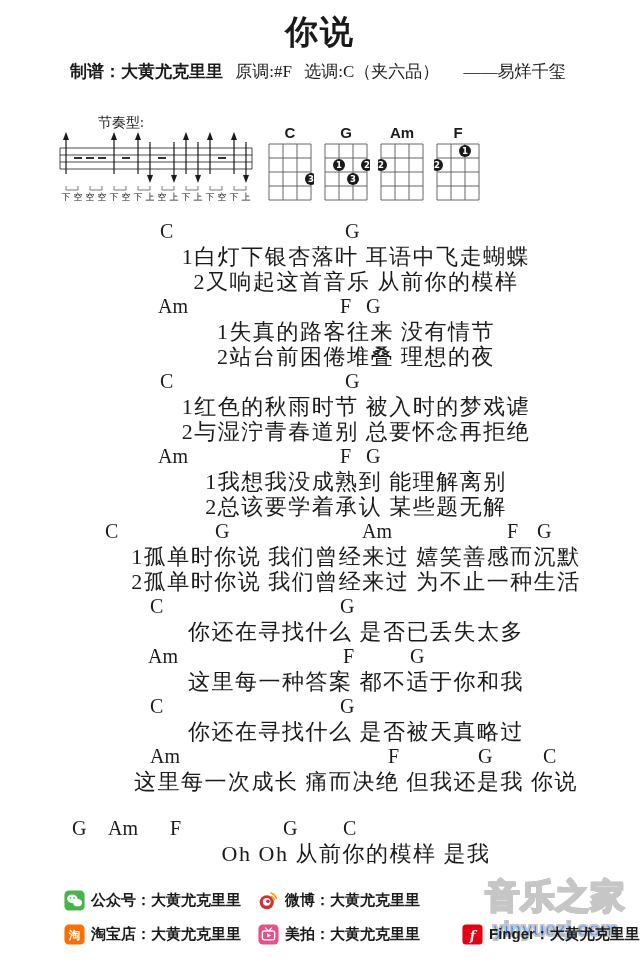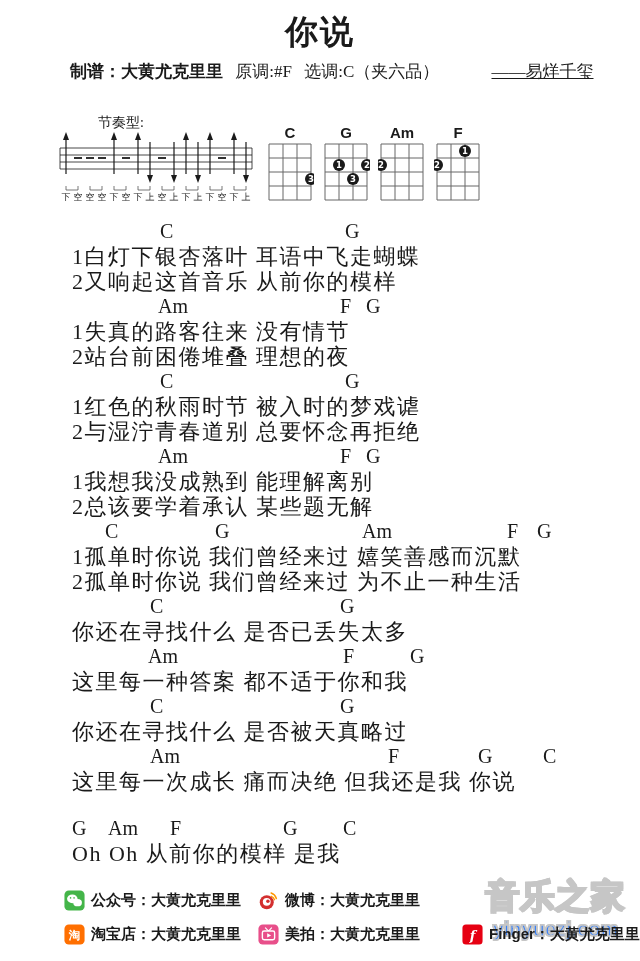--- a/index.html
+++ b/index.html
@@ -5,35 +5,35 @@
   html,body{margin:0;padding:0;background:#ffffff;}
   .page{position:relative;width:640px;height:961px;background:#fff;overflow:hidden;
         font-family:"Liberation Serif","DejaVu Serif",serif;color:#1a1a1a;}
 
   .title{position:absolute;top:10px;left:0;width:640px;text-align:center;
          font-size:33px;font-weight:bold;letter-spacing:2px;}
 
   .meta{position:absolute;top:60px;left:70px;font-size:17px;white-space:nowrap;}
   .meta .b{font-weight:bold;font-family:"Liberation Sans","DejaVu Sans",sans-serif;}
   .meta .seg{margin-left:8px;}
-  .meta .artist{margin-left:48px;text-decoration:underline;}
+  .meta .artist{margin-left:20px;}
 
   .rhythm-label{position:absolute;top:114px;left:66px;font-size:14px;margin-left:32px;}
   .rhythm-wrap{position:absolute;top:128px;left:56px;width:204px;height:78px;}
 
   .diagrams{position:absolute;top:124px;left:266px;display:flex;gap:8px;}
   .diagram{width:48px;text-align:center;}
   .diagram .dname{font-family:"Liberation Sans","DejaVu Sans",sans-serif;
                   font-weight:bold;font-size:15px;height:17px;line-height:17px;}
 
   .song{position:absolute;top:219px;left:0;width:640px;}
   .row{position:relative;height:25px;line-height:25px;white-space:pre;}
   .row.spacer{height:22px;}
   .chord{position:absolute;top:0;font-size:20px;}
-  .lyric{display:block;padding-left:72px;font-size:22px;letter-spacing:1.5px;}
+  .lyric{display:block;padding-left:72px;font-size:22px;letter-spacing:1.5px;text-align:center;}
 
   .footer{position:absolute;top:884px;left:0;width:640px;height:77px;z-index:2;}
   .f-item{position:absolute;display:flex;align-items:center;gap:6px;white-space:nowrap;padding-left:28px;}
   .f-item .ficon{width:21px;height:21px;display:inline-block;}
   .f-item .ficon svg{width:21px;height:21px;display:block;}
   .f-text{font-size:15px;font-weight:bold;
           font-family:"Liberation Sans","DejaVu Sans",sans-serif;}
   #fi0{left:36px;top:6px;} #fi1{left:230px;top:6px;}
   #fi2{left:36px;top:40px;} #fi3{left:230px;top:40px;} #fi4{left:434px;top:40px;}
 

